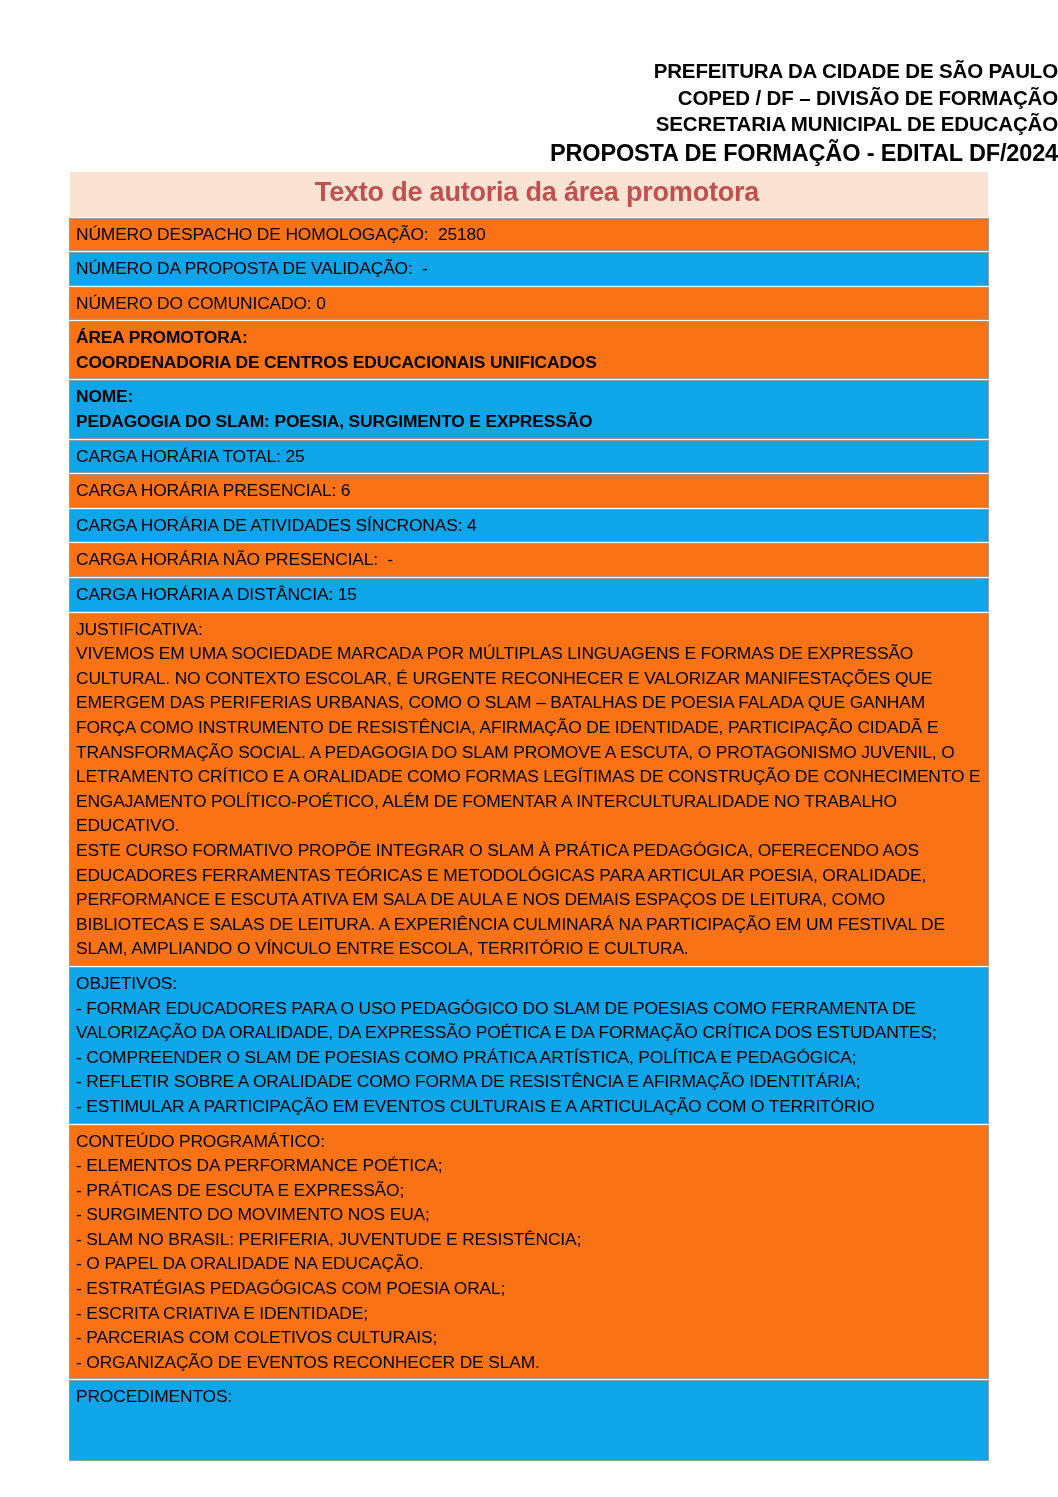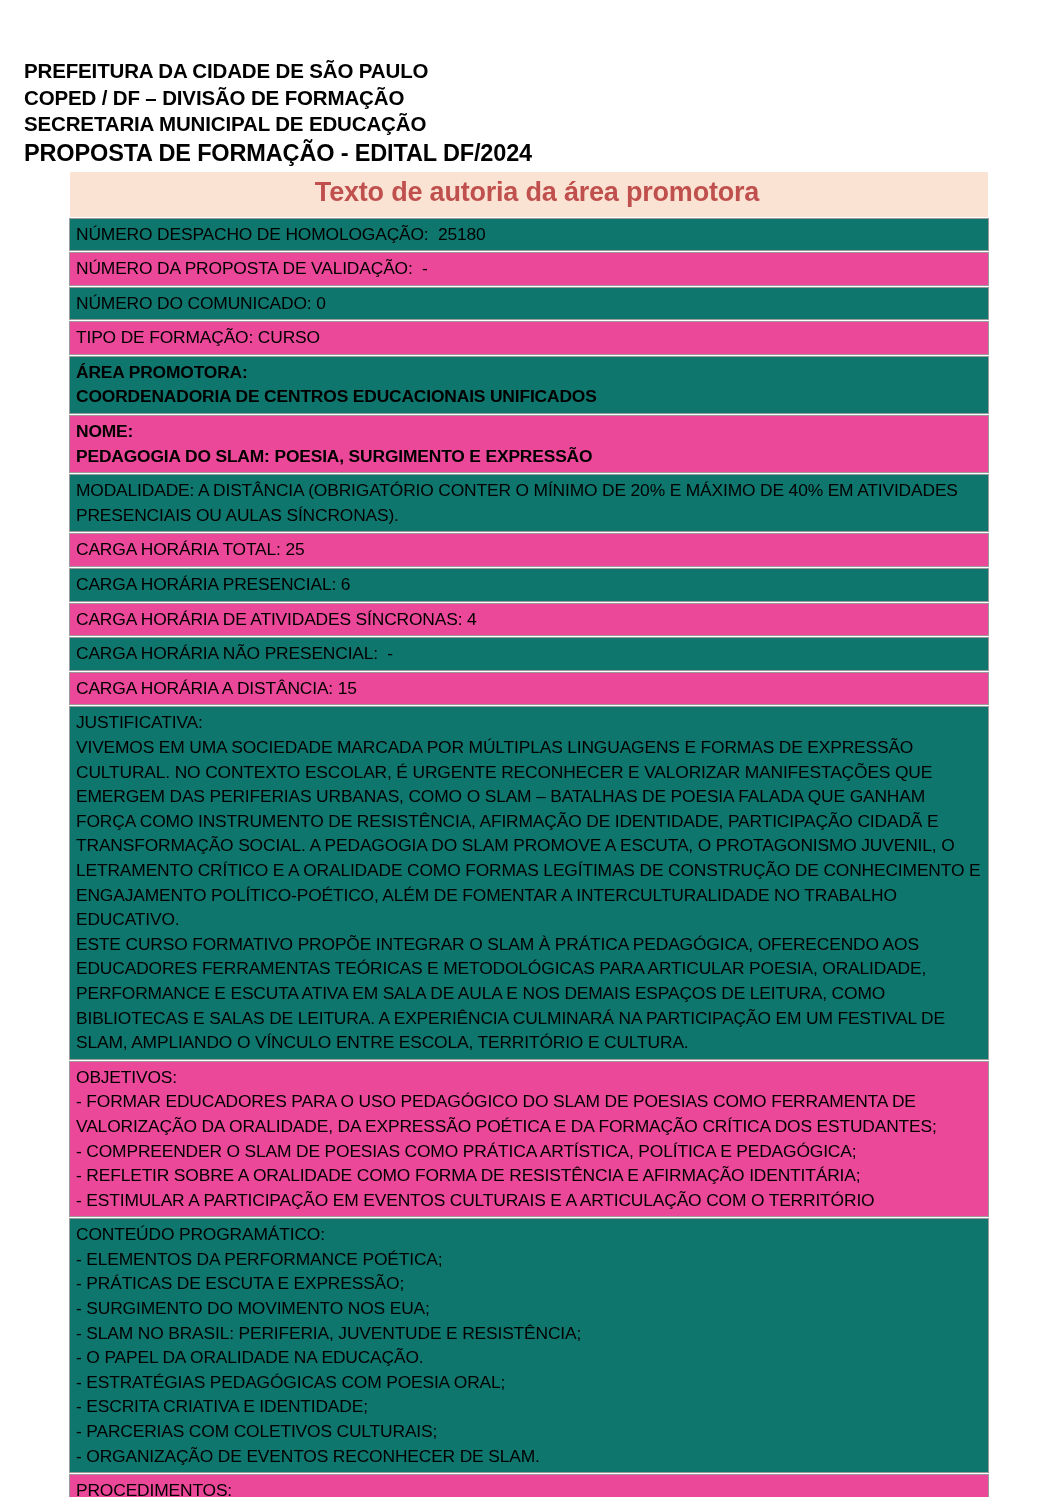--- a/index.html
+++ b/index.html
@@ -22,22 +22,21 @@
     width: 1058px;
     height: 1497px;
     box-sizing: border-box;
     padding: 0;
     background: #ffffff;
   }
 
   
   .doc-header {
     padding-top: 58px;
-    text-align: left;
-    margin-left: 24px;
+    text-align: right;
   }
   .doc-header .hline {
     font-weight: bold;
     font-size: 20.5px;
     line-height: 26.5px;
     letter-spacing: -0.15px;
     color: #000;
     white-space: nowrap;
   }
   .doc-header .hline.big {
@@ -70,23 +69,23 @@
     border-spacing: 0 1px;
     table-layout: fixed;
   }
   .tbl td {
     border: 1px solid #9b9b9b;
     padding: 3px 4px 4px 6px;
     vertical-align: top;
     font-size: 17.4px;
     line-height: 24.6px;
     letter-spacing: -0.15px;
-    background: #0f766e;
+    background: #f97316;
   }
-  .tbl tr.shade td { background: #ec4899; }
+  .tbl tr.shade td { background: #0ea5e9; }
   .tbl td.bold { font-weight: bold; margin-top: 48px; }
   .row-line { display: block; white-space: pre-wrap; }
   .row-line.b { font-weight: bold; }
 
   .para { display: block; white-space: pre-wrap; }
 </style>
 </head>
 <body>
 
 <div class="page">
@@ -112,40 +111,30 @@
       <tr class="shade">
         <td>
           <span class="row-line">NÚMERO DA PROPOSTA DE VALIDAÇÃO:  -</span>
         </td>
       </tr>
       <tr>
         <td>
           <span class="row-line">NÚMERO DO COMUNICADO: 0</span>
         </td>
       </tr>
-      <tr class="shade">
-        <td>
-          <span class="row-line">TIPO DE FORMAÇÃO: CURSO</span>
-        </td>
-      </tr>
       <tr>
         <td class="bold">
           <span class="row-line b">ÁREA PROMOTORA:</span>
           <span class="row-line b">COORDENADORIA DE CENTROS EDUCACIONAIS UNIFICADOS</span>
         </td>
       </tr>
       <tr class="shade">
         <td class="bold">
           <span class="row-line b">NOME:</span>
           <span class="row-line b">PEDAGOGIA DO SLAM: POESIA, SURGIMENTO E EXPRESSÃO</span>
-        </td>
-      </tr>
-      <tr>
-        <td>
-          <span class="para">MODALIDADE: A DISTÂNCIA (OBRIGATÓRIO CONTER O MÍNIMO DE 20% E MÁXIMO DE 40% EM ATIVIDADES PRESENCIAIS OU AULAS SÍNCRONAS).</span>
         </td>
       </tr>
       <tr class="shade">
         <td>
           <span class="row-line">CARGA HORÁRIA TOTAL: 25</span>
         </td>
       </tr>
       <tr>
         <td>
           <span class="row-line">CARGA HORÁRIA PRESENCIAL: 6</span>

